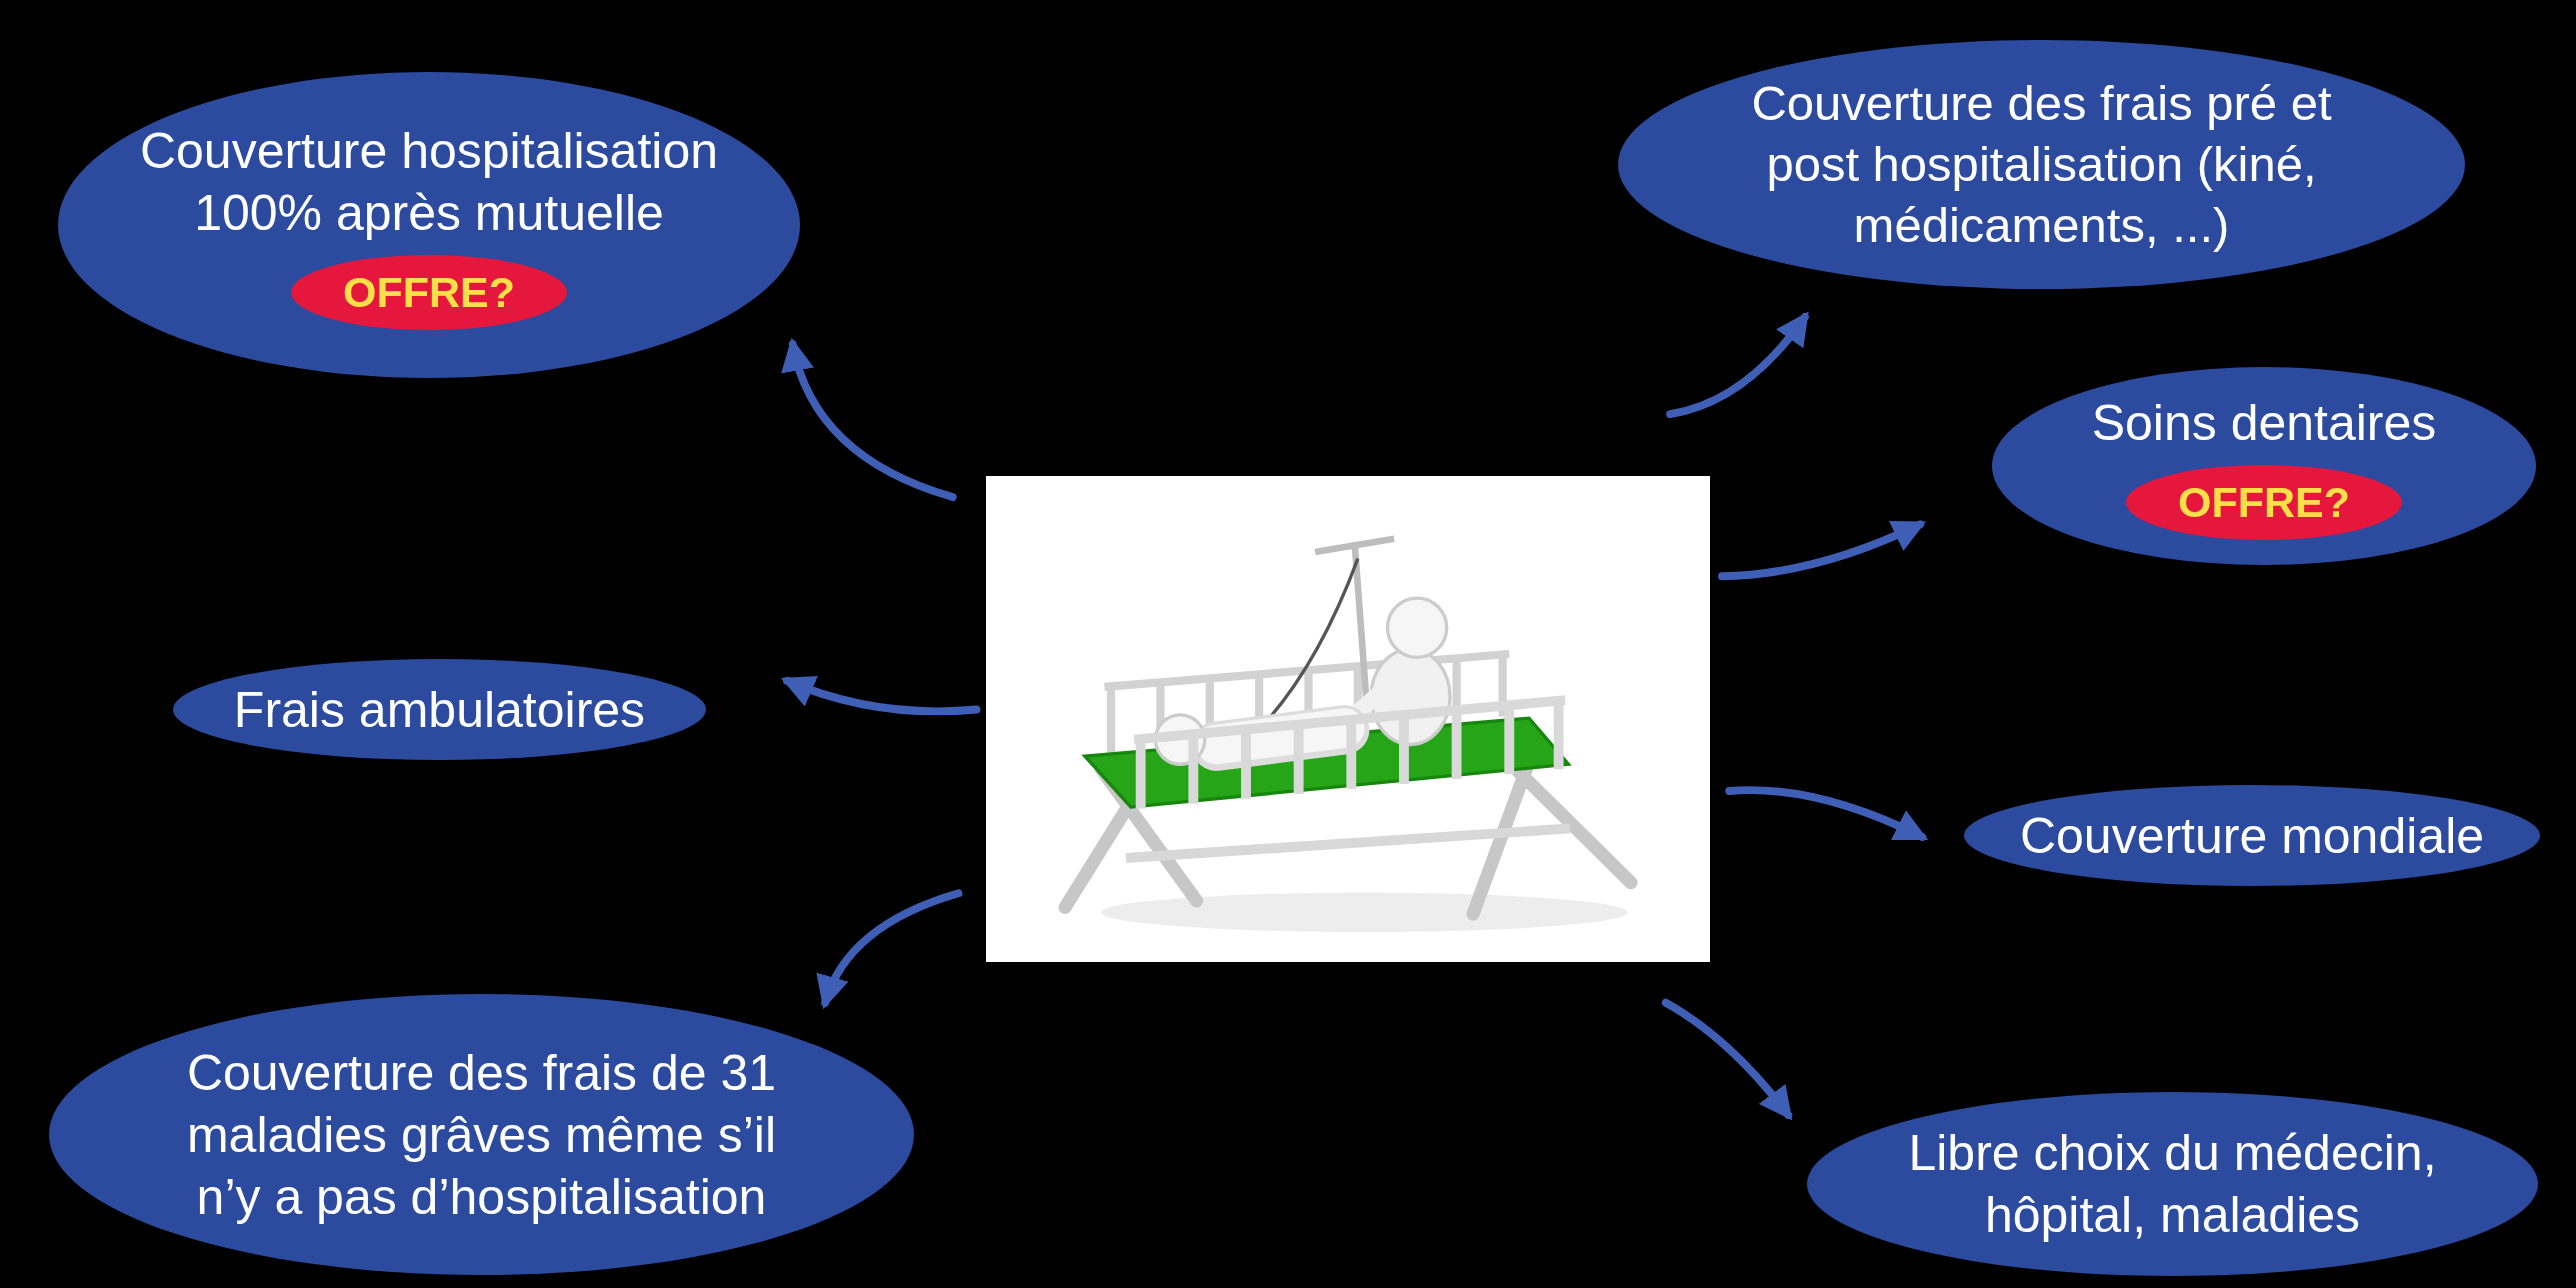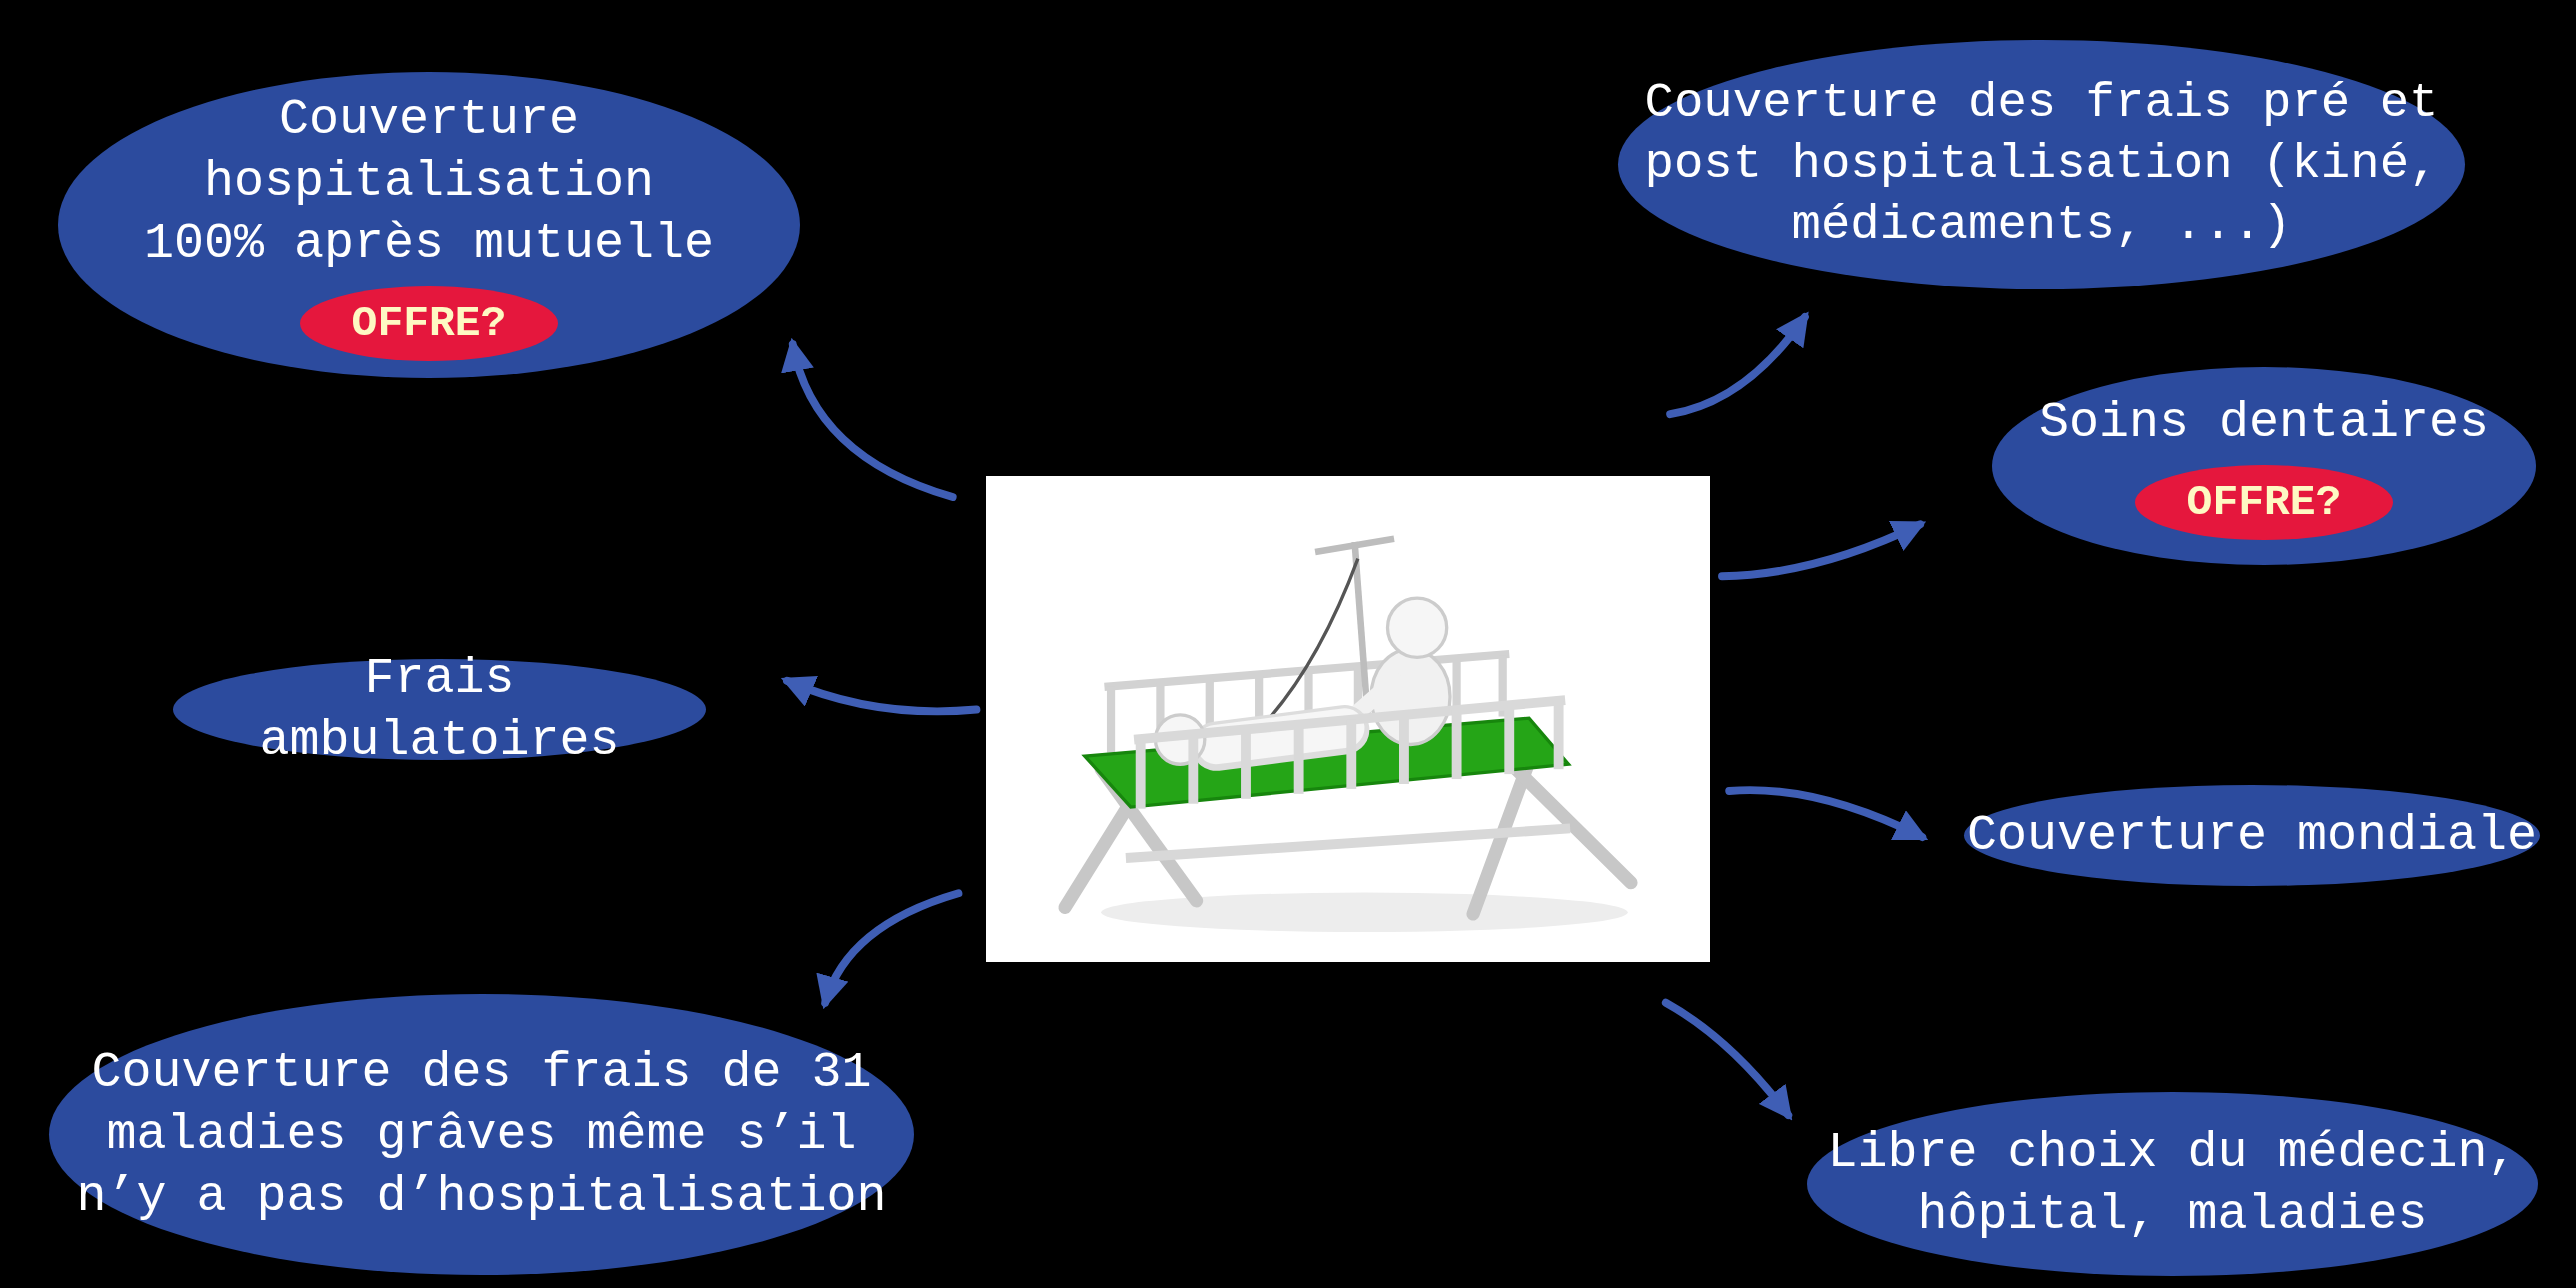--- a/index.html
+++ b/index.html
@@ -7,21 +7,20 @@
     padding: 0;
     background: #000000;
     font-family: "Liberation Sans", sans-serif;
   }
   .canvas {
     position: relative;
     width: 2576px;
     height: 1288px;
     background: #000000;
     overflow: hidden;
-    font-family: Liberation Mono, monospace;
   }
   .node {
     position: absolute;
     background: #2c4b9e;
     border-radius: 50%;
     display: flex;
     flex-direction: column;
     align-items: center;
     justify-content: center;
     text-align: center;
@@ -29,21 +28,21 @@
   }
   .node-label {
     font-size: 49px;
     line-height: 1.24;
     white-space: pre-line;
     font-weight: 400;
   }
   .node-label.big { font-size: 50px; }
   .badge {
     background: #e5173d;
-    color: #fef9c3;
+    color: #fde047;
     font-weight: bold;
     font-size: 43px;
     line-height: 1;
     padding: 16px 52px;
     border-radius: 50%;
     margin-top: 11.5px;
   }
   .arrow-layer {
     position: absolute;
     left: 0; top: 0;

